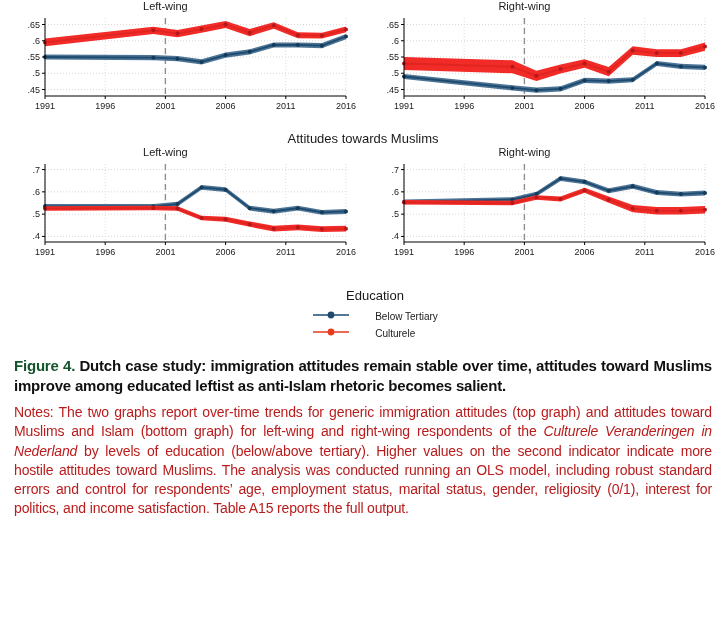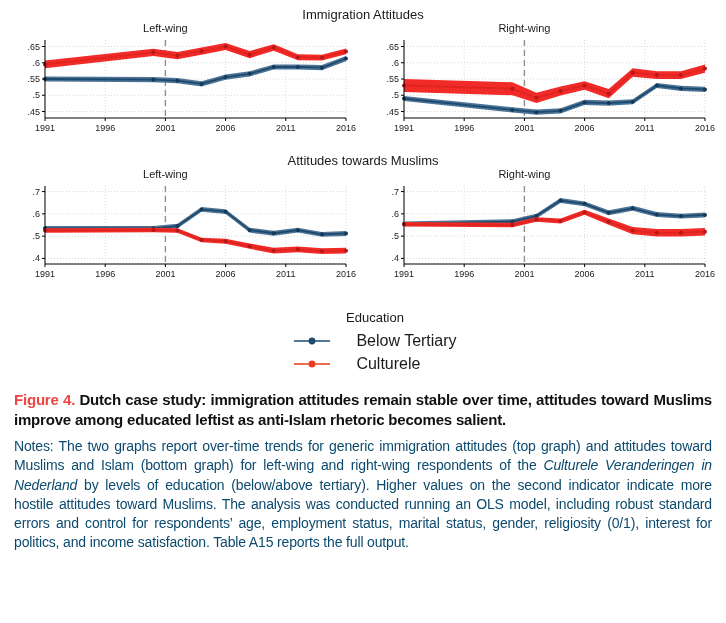--- a/index.html
+++ b/index.html
@@ -7,34 +7,33 @@
     width:726px;height:623px;overflow:hidden;background:#ffffff;
     font-family:"Liberation Sans",sans-serif;color:#000;
   }
   .group-title{text-align:center;font-size:13px;color:#1a1a1a;margin-top:15px;}
   .group-title.first{margin-top:7px;}
   .chart-row{display:flex;justify-content:center;gap:14px;margin-top:0;}
   .panel{width:345px;height:116px;}
   .legend{margin-top:26px;display:flex;flex-direction:column;align-items:center;padding-left:24px;}
   .legend-title{font-size:13px;color:#1a1a1a;}
   .legend-rows{display:flex;flex-direction:column;align-items:flex-start;margin-top:2px;}
-  .legend-row{display:flex;align-items:center;gap:25px;font-size:16px;margin-top:5px;color:#1a1a1a;}
+  .legend-row{display:flex;align-items:center;gap:25px;font-size:10px;margin-top:5px;color:#1a1a1a;}
   .caption{margin:17px 14px 0;font-size:15px;font-weight:700;line-height:1.33;
            text-align:justify;letter-spacing:-0.2px;color:#111;}
   .figlabel{font-weight:700;}
   .notes{margin:7px 14px 0;font-size:14px;line-height:1.38;text-align:justify;
-         letter-spacing:-0.15px;color:#0c4a6e;}
+         letter-spacing:-0.15px;color:#b91c1c;}
   .notes i{font-style:italic;}
 </style>
 </head>
 <body>
 
 <div>
 
-  <div class="group-title first">Immigration Attitudes</div>
   <div class="chart-row">
     <div class="panel"><svg width="345" height="116" viewBox="0 0 345 116">
           <line x1="34" x2="335" y1="89.5" y2="89.5" stroke="#d8d8d8" stroke-width="1" stroke-dasharray="1,2"></line>
           <line x1="34" x2="335" y1="73.25" y2="73.25" stroke="#d8d8d8" stroke-width="1" stroke-dasharray="1,2"></line>
           <line x1="34" x2="335" y1="56.99999999999999" y2="56.99999999999999" stroke="#d8d8d8" stroke-width="1" stroke-dasharray="1,2"></line>
           <line x1="34" x2="335" y1="40.750000000000014" y2="40.750000000000014" stroke="#d8d8d8" stroke-width="1" stroke-dasharray="1,2"></line>
           <line x1="34" x2="335" y1="24.500000000000004" y2="24.500000000000004" stroke="#d8d8d8" stroke-width="1" stroke-dasharray="1,2"></line>
           <line x1="34" x2="34" y1="18" y2="96" stroke="#dcdcdc" stroke-width="1" stroke-dasharray="1,2"></line>
           <line x1="94.2" x2="94.2" y1="18" y2="96" stroke="#dcdcdc" stroke-width="1" stroke-dasharray="1,2"></line>
           <line x1="154.4" x2="154.4" y1="18" y2="96" stroke="#dcdcdc" stroke-width="1" stroke-dasharray="1,2"></line>
@@ -311,19 +310,19 @@
         <span class="legend-symbol"><svg width="38" height="10" viewBox="0 0 38 10">
               <line x1="1" x2="37" y1="5" y2="5" stroke="#e73a1e" stroke-width="1.6"></line>
               <circle cx="19" cy="5" r="3.4" fill="#e73a1e"></circle>
             </svg></span>
         <span>Culturele</span>
       </div>
     </div>
   </div>
 
   <div class="caption">
-    <span class="figlabel" style="color: #ef4444;">Figure 4.</span>
+    <span class="figlabel" style="color: #14532d;">Figure 4.</span>
     <span>Dutch case study: immigration attitudes remain stable over time, attitudes toward Muslims improve among educated leftist as anti-Islam rhetoric becomes salient.</span>
   </div>
 
   <p class="notes"><span>Notes: The two graphs report over-time trends for generic immigration attitudes (top graph) and attitudes toward Muslims and Islam (bottom graph) for left-wing and right-wing respondents of the </span><i>Culturele Veranderingen in Nederland</i><span> by levels of education (below/above tertiary). Higher values on the second indicator indicate more hostile attitudes toward Muslims. The analysis was conducted running an OLS model, including robust standard errors and control for respondents’ age, employment status, marital status, gender, religiosity (0/1), interest for politics, and income satisfaction. Table A15 reports the full output.</span></p>
 
 </div>
 
 </body></html>

